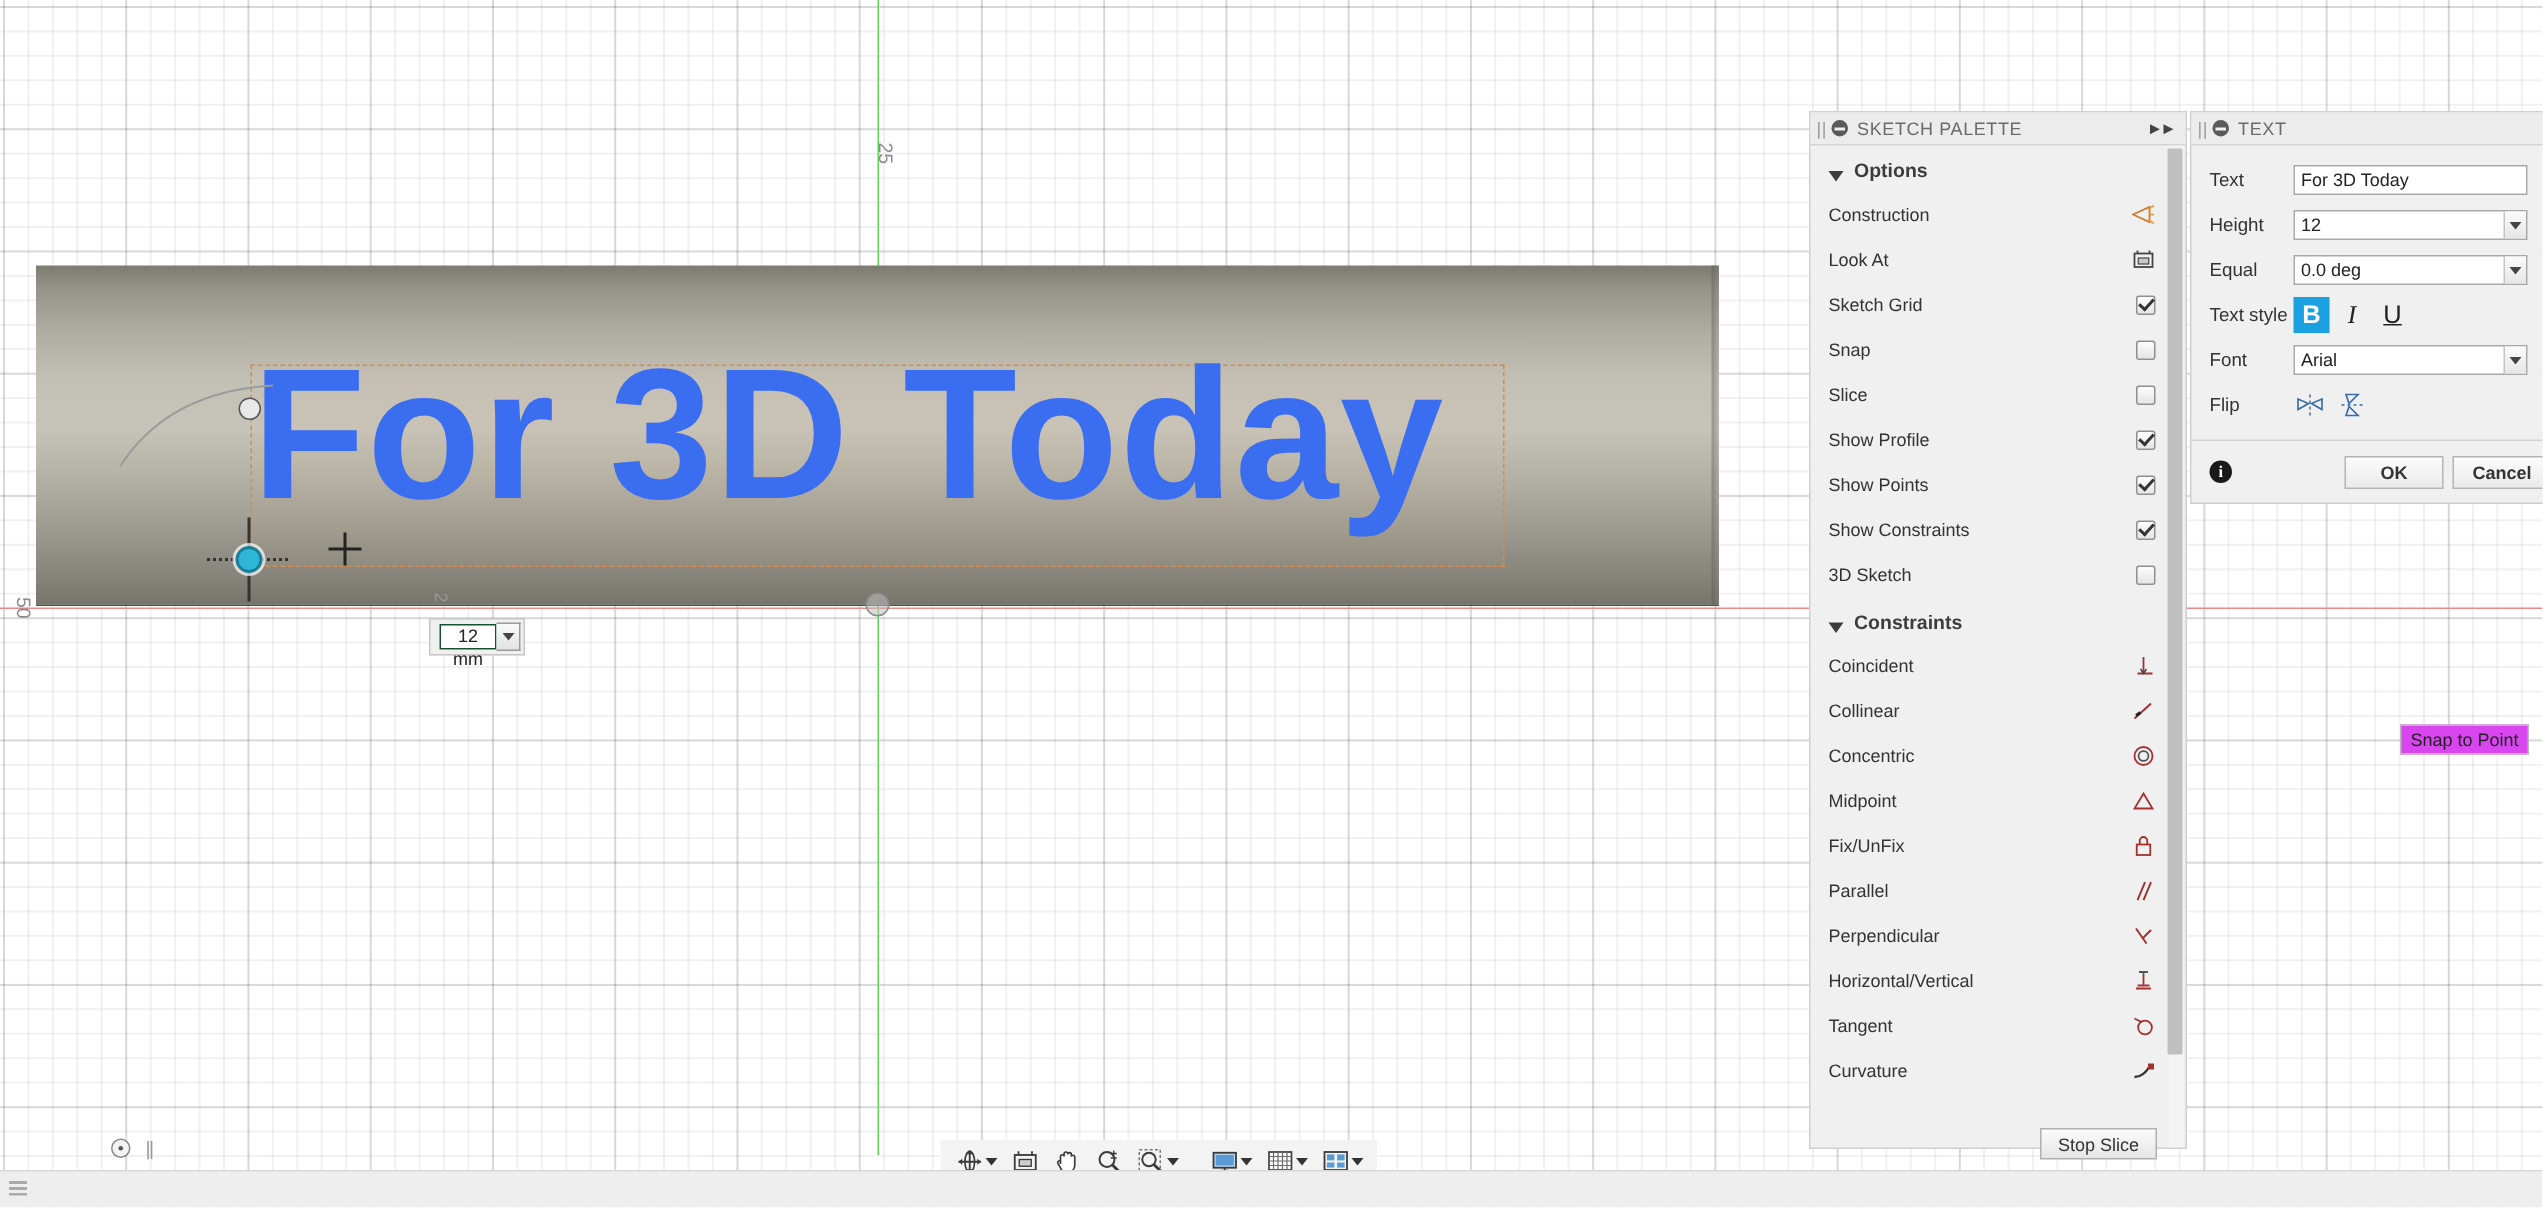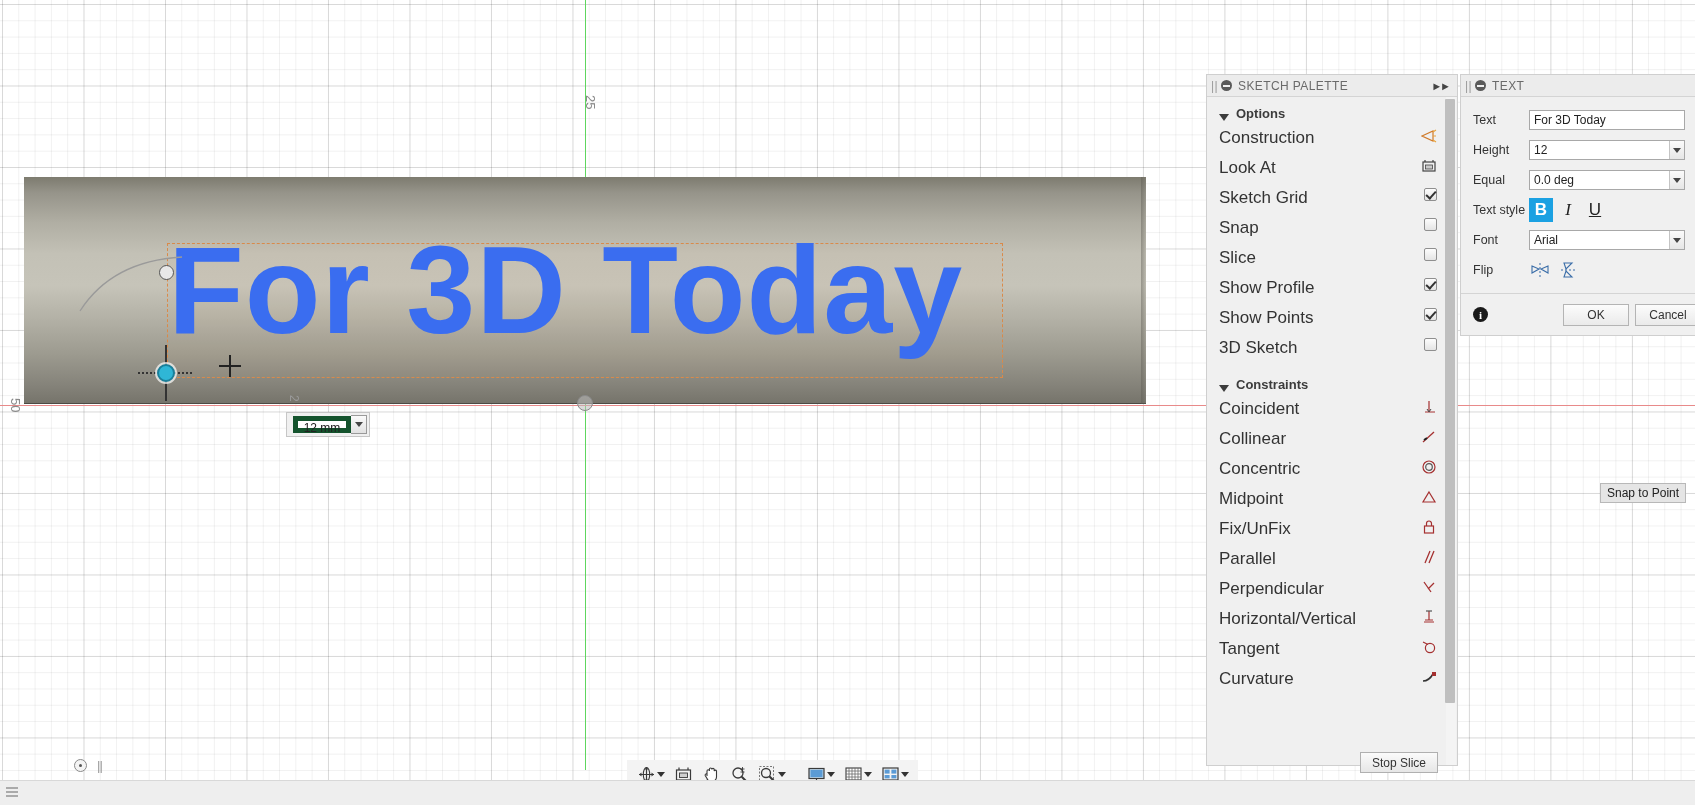--- a/index.html
+++ b/index.html
@@ -112,22 +112,22 @@
   #label-50 { left: 8px; top: 398px; }
   #label-2  { left: 287px; top: 395px; color:#9a9a9a; font-size:12px; }
 
   
   #dim-input-wrap {
     position: absolute; left: 286px; top: 412px;
     display: flex; align-items: center;
     background: #f0f0f0; border: 1px solid #c6c6c6; padding: 2px 2px 2px 6px;
   }
   #dim-input {
-    width: 58px; height: 17px; background: #fff;
-    border: 5px solid #14532d; font-size: 12px;
+    width: 38px; height: 17px; background: #fff;
+    border: 1px solid #14532d; font-size: 12px;
     text-align: center; color: #222; line-height: 15px;
     font-family: "Liberation Sans", sans-serif;
   }
   #dim-caret {
     width: 16px; height: 19px; border: 1px solid #9a9a9a; border-left: none;
     background: linear-gradient(to bottom,#fafafa,#e2e2e2);
     display: flex; align-items: center; justify-content: center;
   }
   .caret-down {
     width: 0; height: 0; border-left: 4px solid transparent;
@@ -158,22 +158,22 @@
   .panel-expand {
     margin-left: auto; margin-right: 8px; color:#444; font-size: 11px; letter-spacing:-2px;
   }
   #palette-body { flex:1; overflow: hidden; position: relative; }
   .section-head {
     display:flex; align-items:flex-end; gap:7px;
     padding: 9px 0 7px 12px; font-size: 13px; font-weight: bold; color: #3c3c3c;
   }
   .tri-down { width:0;height:0;border-left:5px solid transparent;border-right:5px solid transparent;border-top:7px solid #3c3c3c; }
   .pal-row {
-    display:flex; height: 30px; padding: 0 20px 0 12px;
-    font-size: 17px; color: #333;
+    display:flex; align-items:center; height: 30px; padding: 0 20px 0 12px;
+    font-size: 12px; color: #333;
   }
   .pal-row .lbl { flex:1; }
   .chk {
     width:13px;height:13px;border:1px solid #8f8f8f;border-radius:2px;
     background:linear-gradient(to bottom,#fdfdfd,#e4e4e4);
     display:flex;align-items:center;justify-content:center;
   }
   .chk.on::after{
     content:"";width:4px;height:8px;border:solid #333;border-width:0 2px 2px 0;
     transform:rotate(42deg); margin-top:-2px;
@@ -220,28 +220,28 @@
     display:flex; align-items:center; padding: 0 8px 0 12px; gap: 6px;
   }
   .info-badge {
     width:15px;height:15px;border-radius:50%;background:#1a1a1a;color:#fff;
     font-size:11px;font-weight:bold;display:flex;align-items:center;justify-content:center;
     font-family:"Liberation Serif",serif;
   }
   .dlg-btn {
     height:22px; min-width:66px; padding:0 10px;
     border:1px solid #b4b4b4; background:linear-gradient(to bottom,#fcfcfc,#eaeaea);
-    font-size:12px; color:#333; display:flex; align-items:center; justify-content:center;
+    font-size:12px; color:#333; display:flex; align-items:center; justify-content:center;font-weight:bold;
   }
   #ok-btn { margin-left: auto; }
 
   
   #snap-tooltip {
     position: absolute; left: 1600px; top: 483px;
-    background: #e5e5e5; border: 1px solid #b8b8b8;
+    background: #d946ef; border: 1px solid #b8b8b8;
     font-size: 12px; color: #222; padding: 2px 6px;
     white-space: nowrap;
   }
 
   
   #nav-toolbar {
     position: absolute; left: 627px; top: 760px; height: 28px;
     display: flex; align-items: center; gap: 2px;
     background: #f3f3f3; padding: 0 6px;
   }
@@ -377,20 +377,24 @@
       <div class="pal-row">
         <span class="lbl">Show Profile</span>
         <span class="chk on"></span>
       </div>
 
       <div class="pal-row">
         <span class="lbl">Show Points</span>
         <span class="chk on"></span>
       </div>
 
+      <div class="pal-row">
+        <span class="lbl">Show Constraints</span>
+        <span class="chk on"></span>
+      </div>
 
       <div class="pal-row">
         <span class="lbl">3D Sketch</span>
         <span class="chk"></span>
       </div>
 
       <div class="section-head">
         <span class="tri-down"></span>
         <span>Constraints</span>
       </div>

